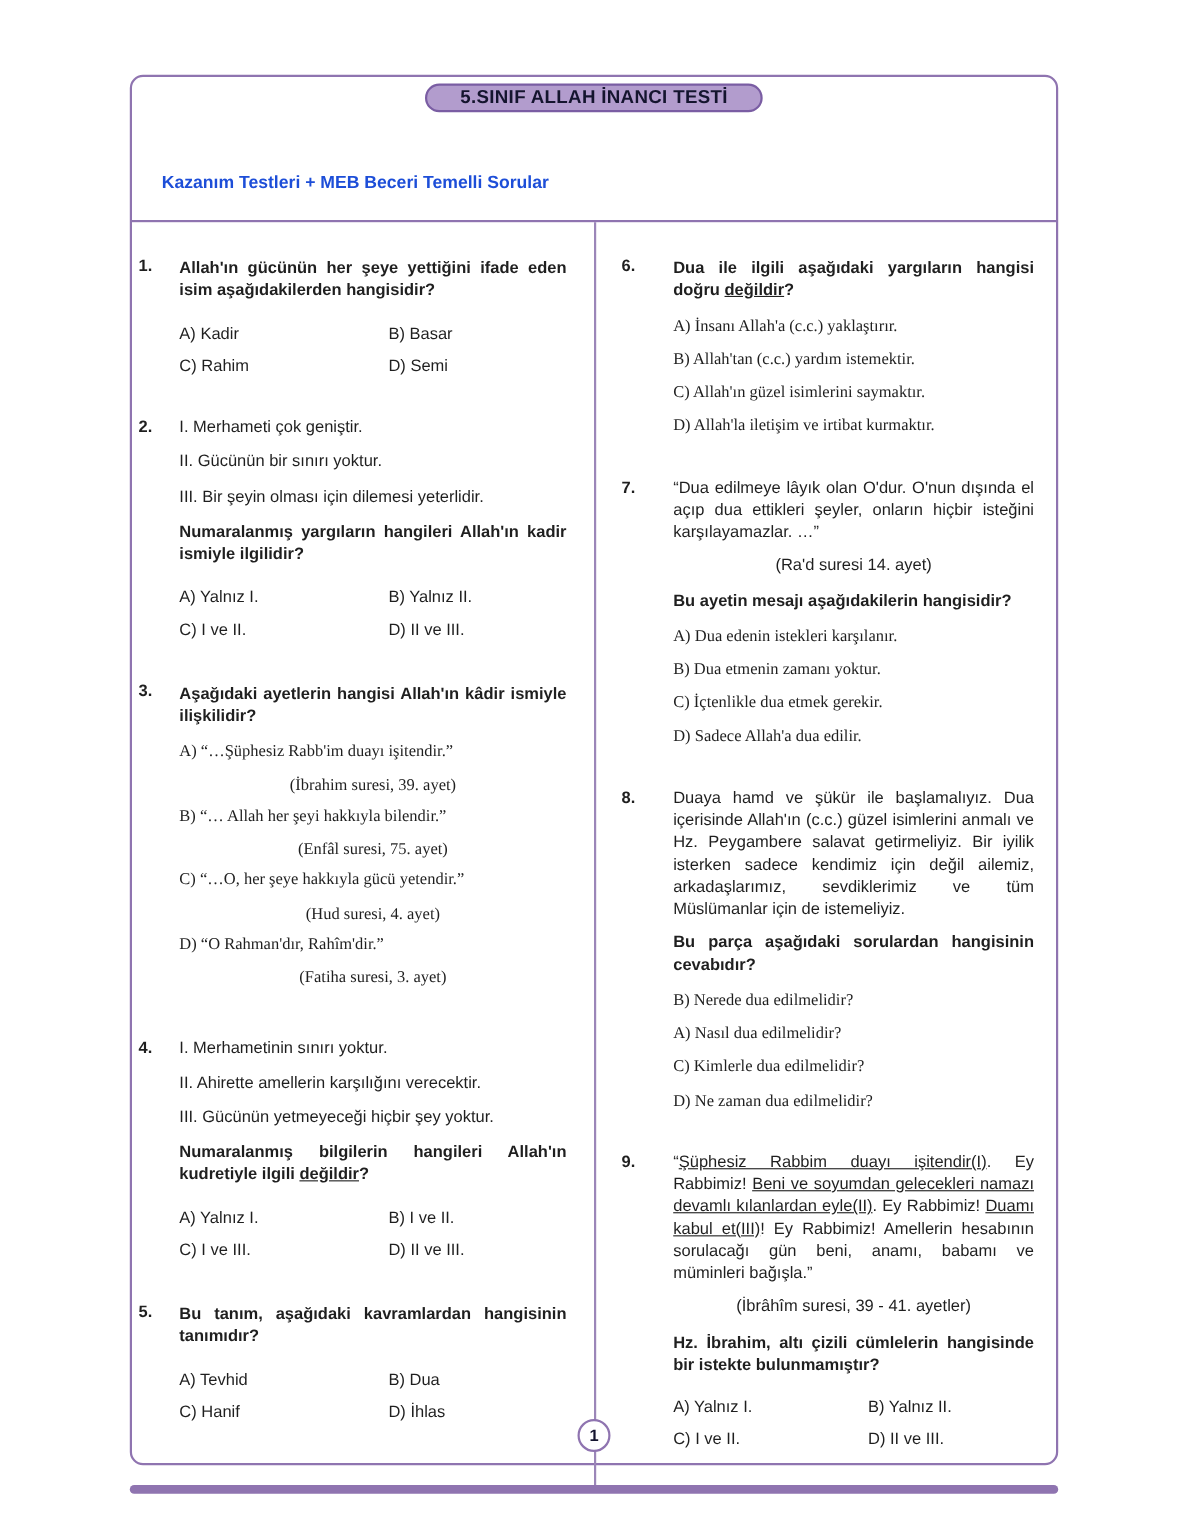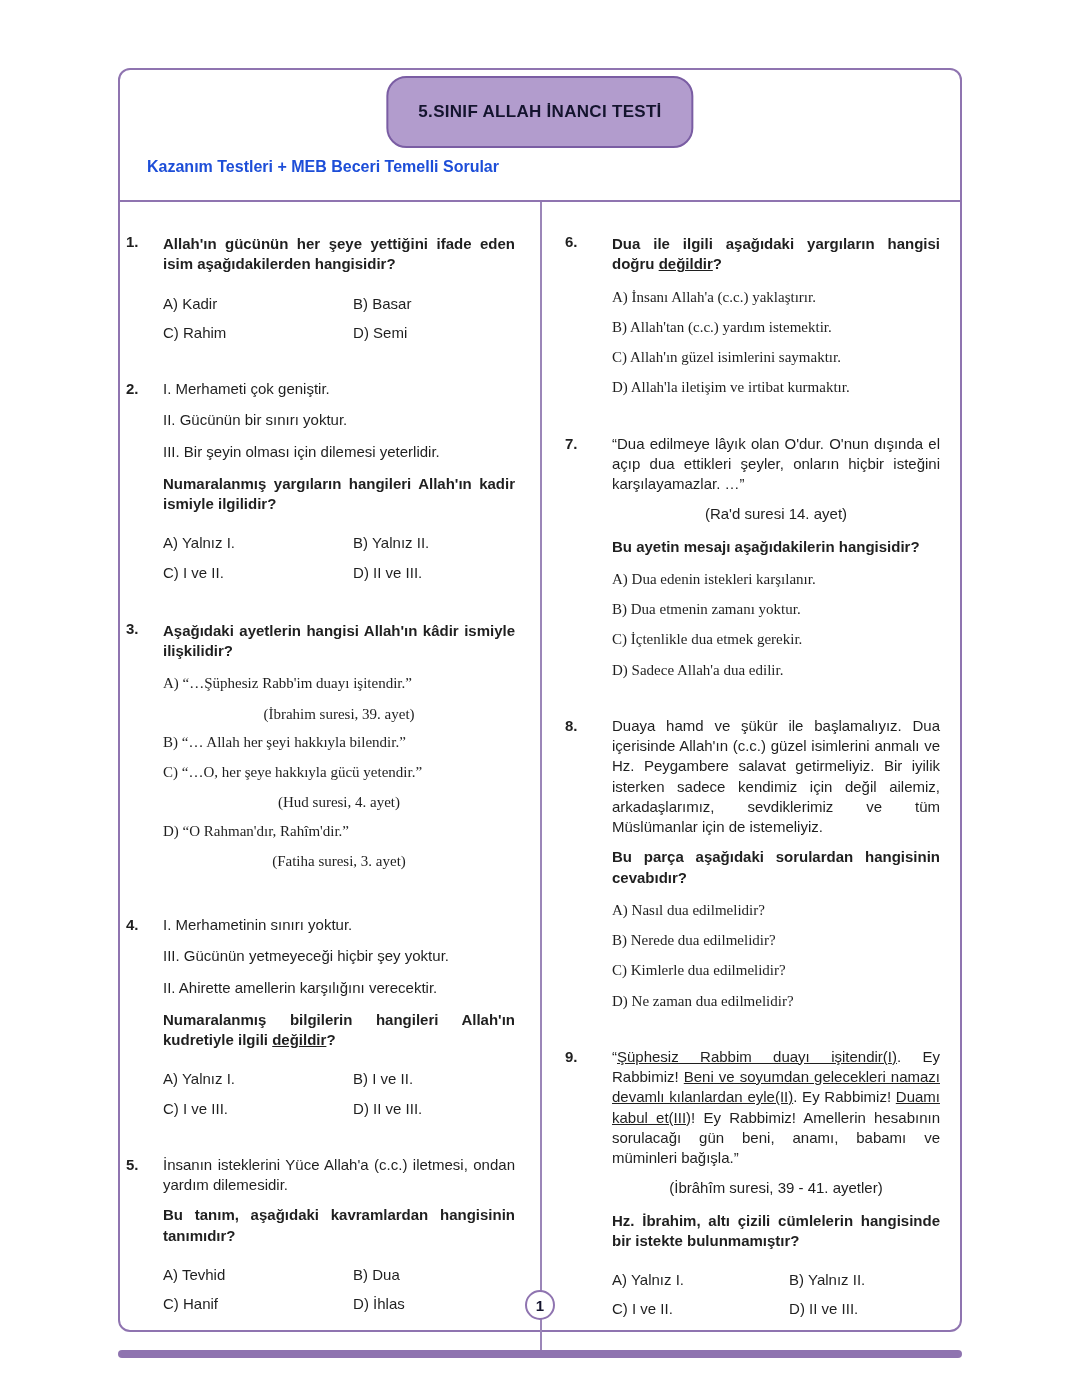--- a/index.html
+++ b/index.html
@@ -31,21 +31,21 @@
     position: relative;
     height: 132px; flex: 0 0 132px;
     border-bottom: 2px solid #8f74b0;
     box-sizing: border-box;
   }
   .badge {
     position: absolute; left: 50%; top: 6px; transform: translateX(-50%);
     background: #b29ccd;
     border: 2px solid #7a5da3;
     border-radius: 20px;
-    padding: 24px 30px;
+    padding: 1px 30px;
     font-size: 17px; font-weight: bold; color: #14142e;
     letter-spacing: 0.3px;
     white-space: nowrap;
   }
   .subtitle {
     position: absolute; left: 27px; bottom: 24px;
     font-size: 16px; font-weight: bold; color: #1d4ed8;
   }
 
   .content { flex: 1 1 auto; display: flex; position: relative; }
@@ -128,48 +128,48 @@
             </div>
           </div>
           <div class="question">
             <div class="q-num">3.</div>
             <div class="q-body">
               <div class="q-stem"><span>Aşağıdaki ayetlerin hangisi Allah'ın kâdir ismiyle ilişkilidir?</span></div>
               <div class="opt-list">
                 <div class="opt-row">A) “…Şüphesiz Rabb'im duayı işitendir.”</div>
                 <div class="q-source opt-ref">(İbrahim suresi, 39. ayet)</div>
                 <div class="opt-row">B) “… Allah her şeyi hakkıyla bilendir.”</div>
+                <div class="q-source opt-ref">(Enfâl suresi, 75. ayet)</div>
                 <div class="opt-row">C) “…O, her şeye hakkıyla gücü yetendir.”</div>
                 <div class="q-source opt-ref">(Hud suresi, 4. ayet)</div>
                 <div class="opt-row">D) “O Rahman'dır, Rahîm'dir.”</div>
                 <div class="q-source opt-ref">(Fatiha suresi, 3. ayet)</div>
               </div>
             </div>
           </div>
           <div class="question">
             <div class="q-num">4.</div>
             <div class="q-body">
               <div class="q-items">
                 <div class="q-item">I. Merhametinin sınırı yoktur.</div>
+                <div class="q-item">II. Ahirette amellerin karşılığını verecektir.</div>
                 <div class="q-item">III. Gücünün yetmeyeceği hiçbir şey yoktur.</div>
-                <div class="q-item">II. Ahirette amellerin karşılığını verecektir.</div>
               </div>
               <div class="q-stem"><span>Numaralanmış bilgilerin hangileri Allah'ın kudretiyle ilgili </span><span class="u">değildir</span><span>?</span></div>
               <div class="opt-grid">
                 <div class="opt-cell">A) Yalnız I.</div>
                 <div class="opt-cell">B) I ve II.</div>
                 <div class="opt-cell">C) I ve III.</div>
                 <div class="opt-cell">D) II ve III.</div>
               </div>
             </div>
           </div>
           <div class="question">
             <div class="q-num">5.</div>
             <div class="q-body">
-              <div class="q-para"><span>İnsanın isteklerini Yüce Allah'a (c.c.) iletmesi, ondan yardım dilemesidir.</span></div>
               <div class="q-stem"><span>Bu tanım, aşağıdaki kavramlardan hangisinin tanımıdır?</span></div>
               <div class="opt-grid">
                 <div class="opt-cell">A) Tevhid</div>
                 <div class="opt-cell">B) Dua</div>
                 <div class="opt-cell">C) Hanif</div>
                 <div class="opt-cell">D) İhlas</div>
               </div>
             </div>
           </div>
         </div>
@@ -200,22 +200,22 @@
                 <div class="opt-row">D) Sadece Allah'a dua edilir.</div>
               </div>
             </div>
           </div>
           <div class="question">
             <div class="q-num">8.</div>
             <div class="q-body">
               <div class="q-para"><span>Duaya hamd ve şükür ile başlamalıyız. Dua içerisinde Allah'ın (c.c.) güzel isimlerini anmalı ve Hz. Peygambere salavat getirmeliyiz. Bir iyilik isterken sadece kendimiz için değil ailemiz, arkadaşlarımız, sevdiklerimiz ve tüm Müslümanlar için de istemeliyiz.</span></div>
               <div class="q-stem"><span>Bu parça aşağıdaki sorulardan hangisinin cevabıdır?</span></div>
               <div class="opt-list">
+                <div class="opt-row">B) Nerede dua edilmelidir?</div>
                 <div class="opt-row">A) Nasıl dua edilmelidir?</div>
-                <div class="opt-row">B) Nerede dua edilmelidir?</div>
                 <div class="opt-row">C) Kimlerle dua edilmelidir?</div>
                 <div class="opt-row">D) Ne zaman dua edilmelidir?</div>
               </div>
             </div>
           </div>
           <div class="question">
             <div class="q-num">9.</div>
             <div class="q-body">
               <div class="q-para"><span>“</span><span class="u">Şüphesiz Rabbim duayı işitendir(I)</span><span>. Ey Rabbimiz! </span><span class="u">Beni ve soyumdan gelecekleri namazı devamlı kılanlardan eyle(II)</span><span>. Ey Rabbimiz! </span><span class="u">Duamı kabul et(III)</span><span>! Ey Rabbimiz! Amellerin hesabının sorulacağı gün beni, anamı, babamı ve müminleri bağışla.”</span></div>
               <div class="q-source">(İbrâhîm suresi, 39 - 41. ayetler)</div>

